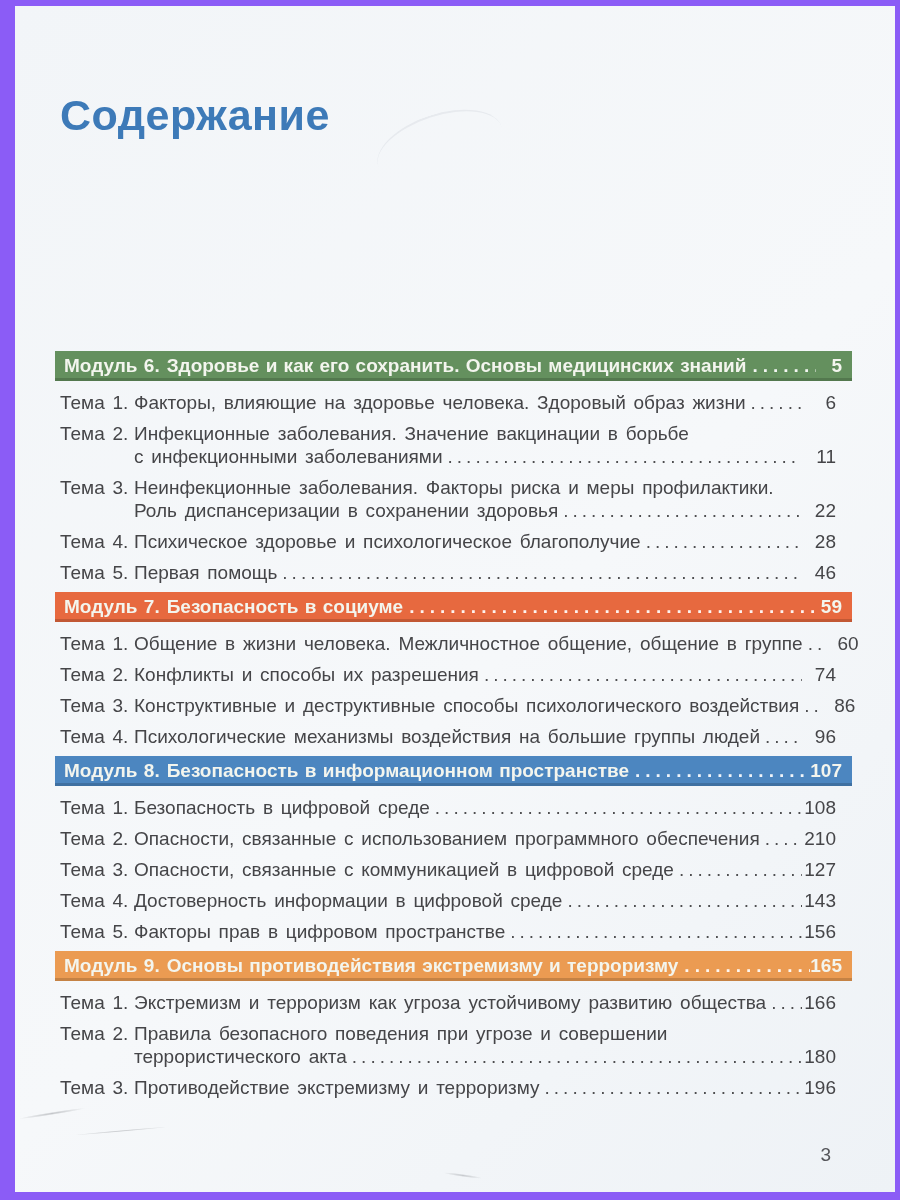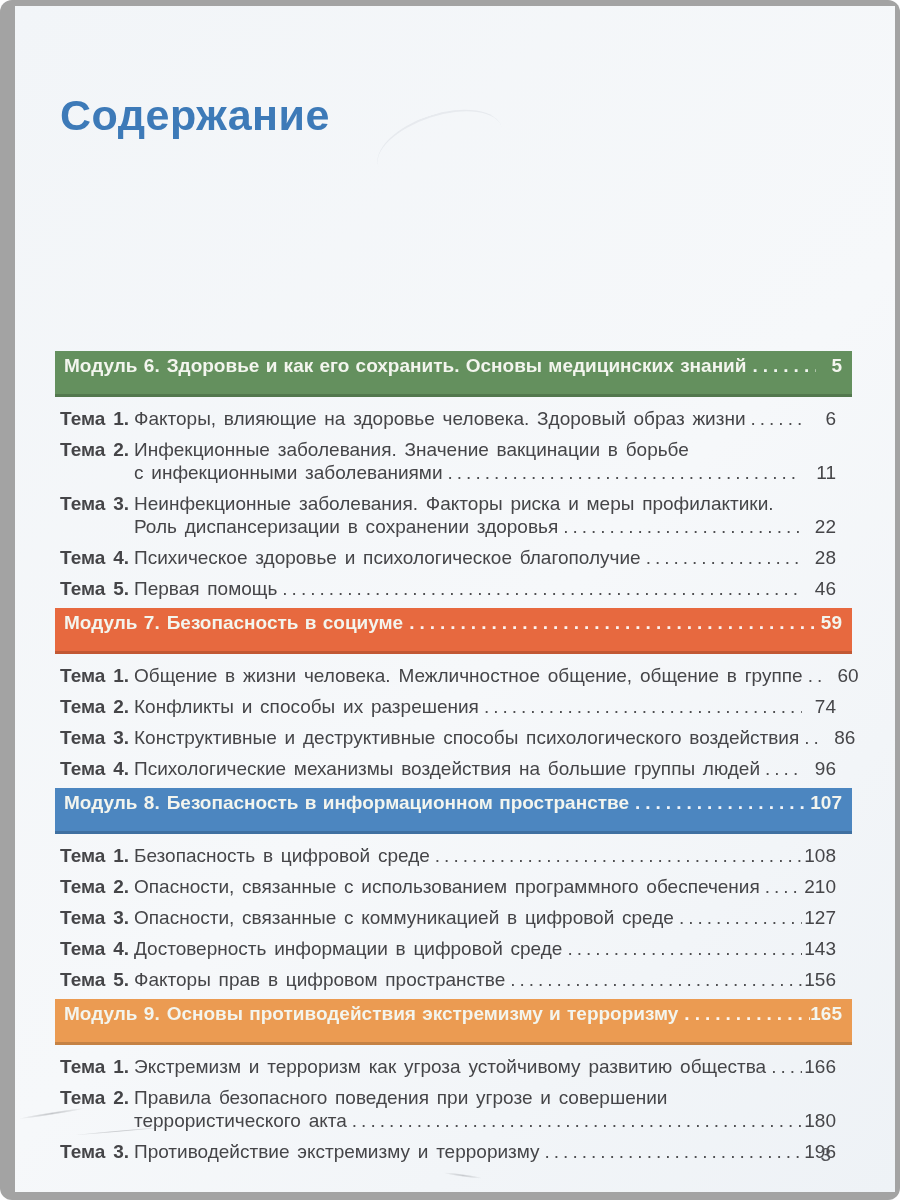--- a/index.html
+++ b/index.html
@@ -3,60 +3,60 @@
 <meta charset="utf-8">
 <style>
   html, body { margin: 0; padding: 0; }
   body {
     width: 900px; height: 1200px;
     font-family: "Liberation Sans", "DejaVu Sans", sans-serif;
     background: #fdfdfe;
     position: relative;
     overflow: hidden;
   }
-  .scan-frame { position: absolute; inset: 0; background: #a3a3a3; border-radius: 12px; }
+  .scan-frame { position: absolute; inset: 0; background: #8b5cf6; }
   .paper {
     position: absolute; left: 15px; top: 6px; right: 5px; bottom: 8px;
     background: linear-gradient(135deg, #f2f5f8 0%, #f6f8fa 55%, #eef2f6 100%);
   }
   .content {
     position: absolute; left: 40px; right: 43px; top: 0; bottom: 0;
     color: #454548;
   }
   h1.title {
     margin: 86px 0 0 5px;
     font-size: 43px;
     line-height: 47px;
     font-weight: bold;
     color: #3d7ab8;
     letter-spacing: 0.5px;
   }
   .module-section { margin-top: 6px; }
   .module-section.first { margin-top: 212px; }
   .bar {
     display: flex; align-items: baseline;
-    line-height: 30px; height: 46px;
+    line-height: 30px; height: 30px;
     padding: 0 10px 0 9px;
     font-size: 19px; font-weight: bold;
     color: #f3f5ee;
     box-shadow: inset 0 -3px 0 rgba(0,0,0,0.16);
     word-spacing: 1px;
   }
   .bar-label { flex: 0 0 auto; margin-right: 7px; white-space: nowrap; }
   .bar-title { flex: 0 0 auto; white-space: nowrap; }
   .bar-leader { flex: 1 1 auto; overflow: hidden; white-space: nowrap; min-width: 14px; padding: 0 6px; }
   .bar-leader::after {
     content: "..........................................................................................";
     letter-spacing: 5px; color: rgba(255,255,255,0.92); font-weight: bold;
   }
   .bar-page { flex: 0 0 auto; min-width: 26px; text-align: right; }
   .themes { margin-top: 10px; padding-left: 5px; padding-right: 16px; }
   .entry { margin-bottom: 8px; font-size: 19px; line-height: 23px; color: #454548; word-spacing: 2.5px; }
   .line { display: flex; align-items: baseline; }
-  .lbl { flex: 0 0 74px; white-space: nowrap; font-weight: bold; }
+  .lbl { flex: 0 0 74px; white-space: nowrap; }
   .txt { flex: 0 0 auto; white-space: nowrap; }
   .cont { padding-left: 74px; }
   .leader { flex: 1 1 auto; overflow: hidden; white-space: nowrap; min-width: 12px; padding: 0 5px; }
   .leader::after {
     content: "......................................................................................................";
     letter-spacing: 4px; color: #4e4e50;
   }
   .pg { flex: 0 0 auto; min-width: 34px; text-align: right; }
   .folio {
     position: absolute; top: 1138px; right: 64px;

